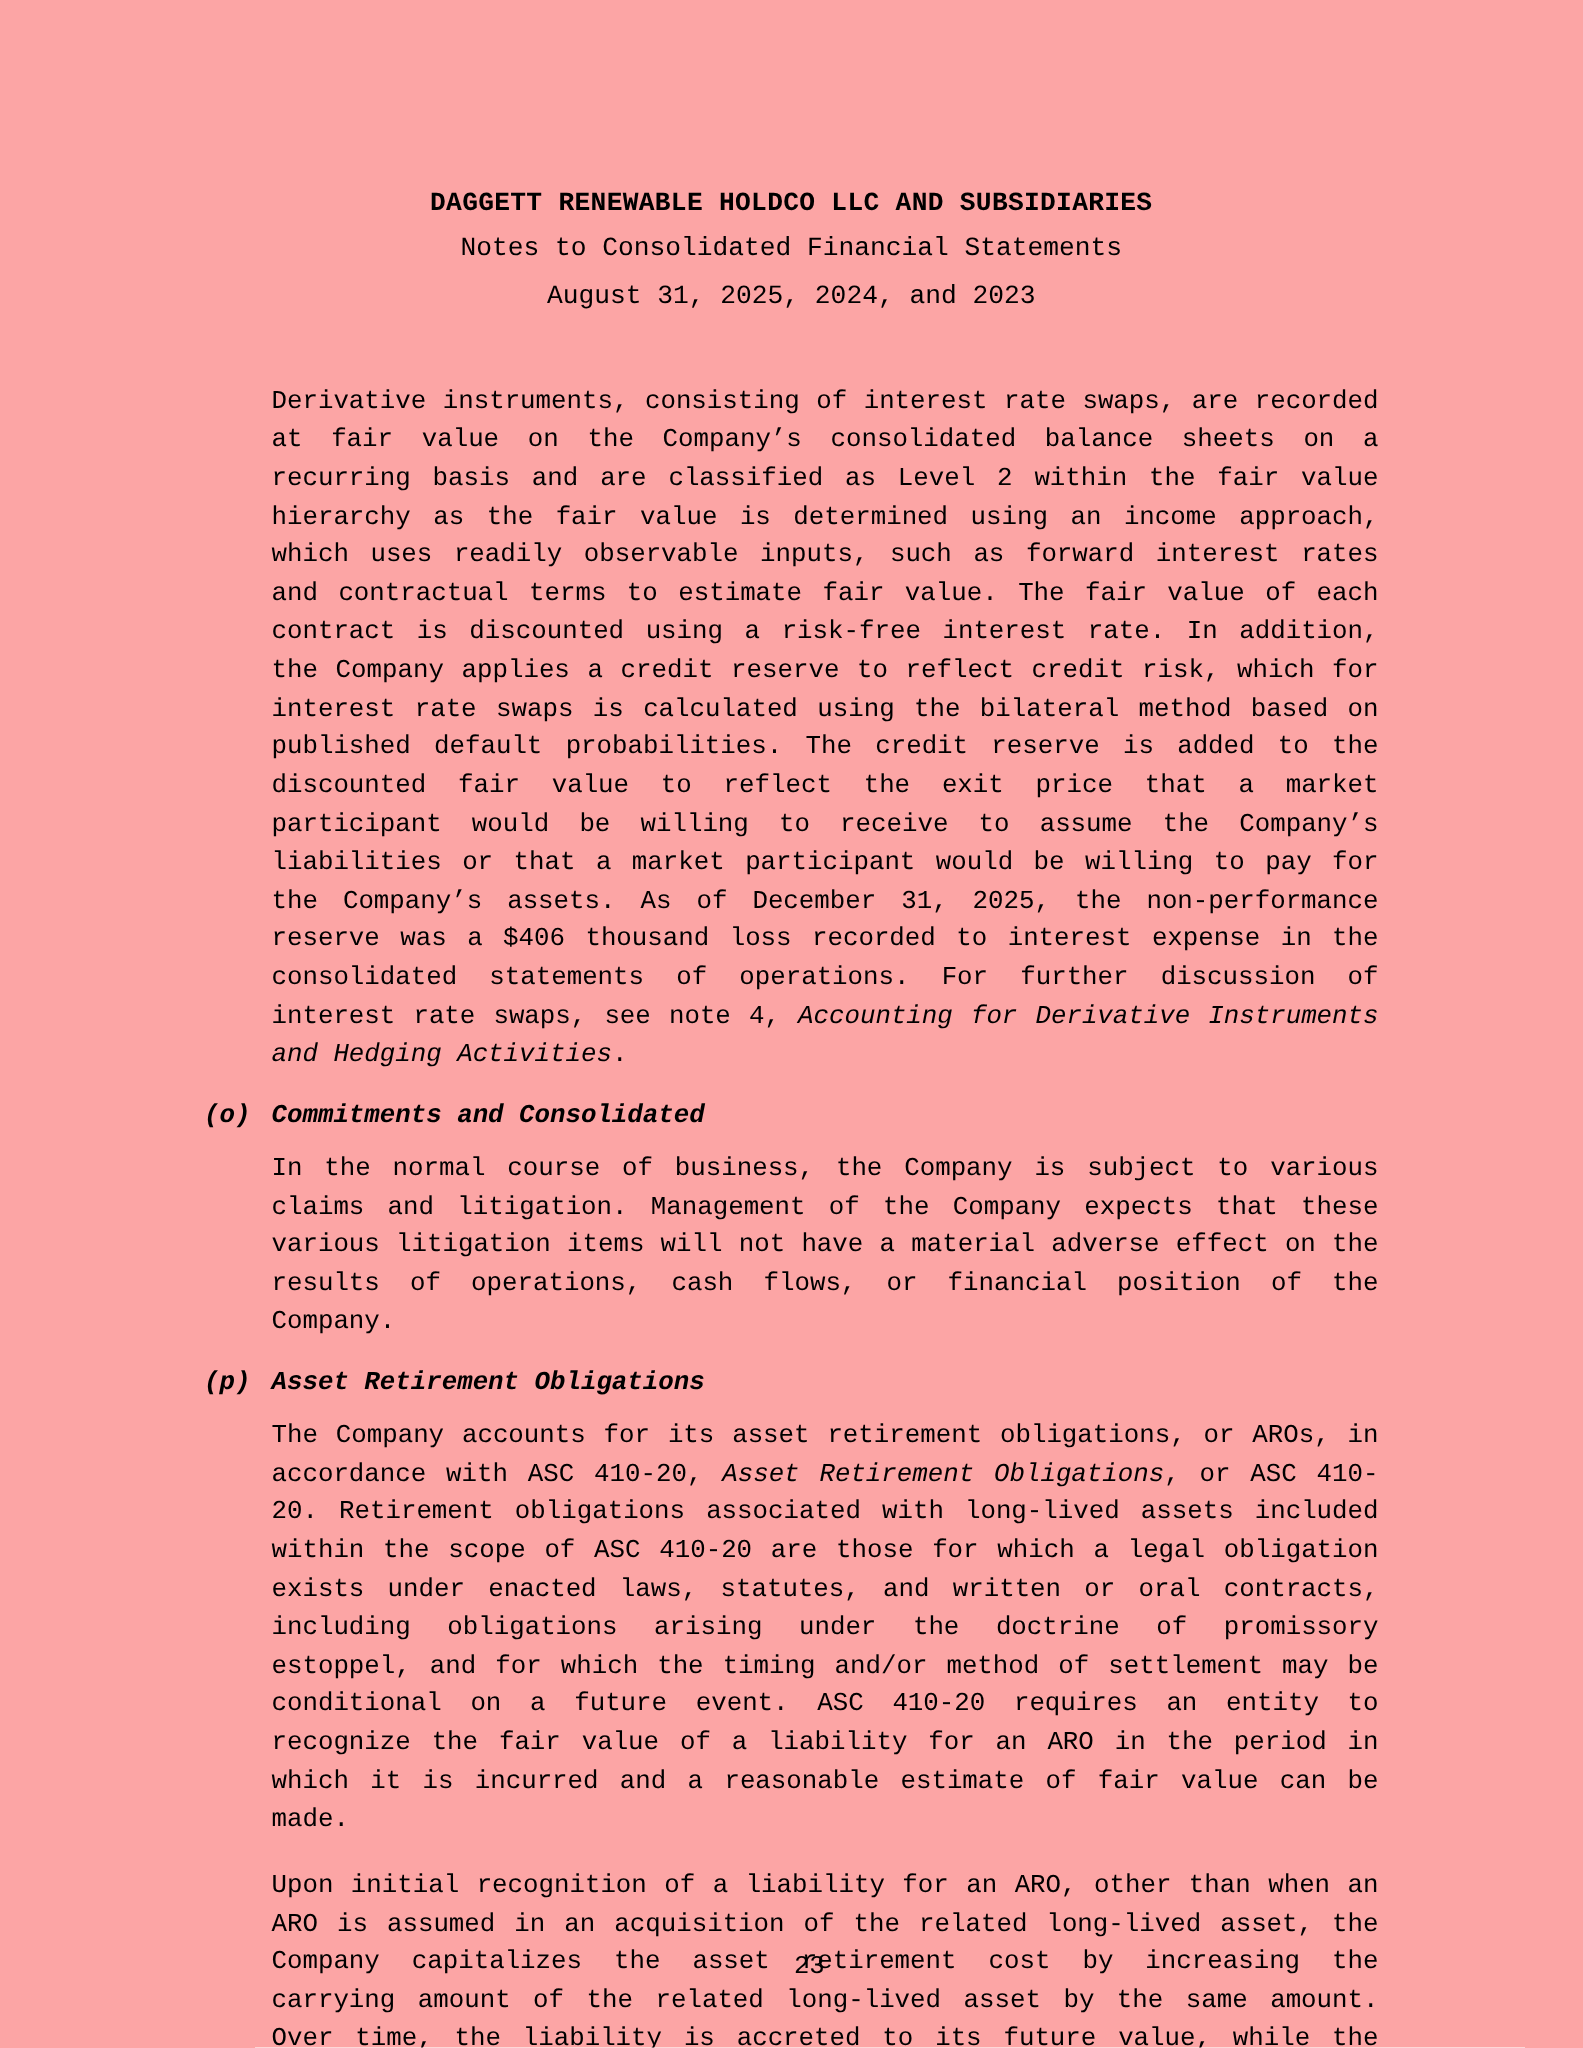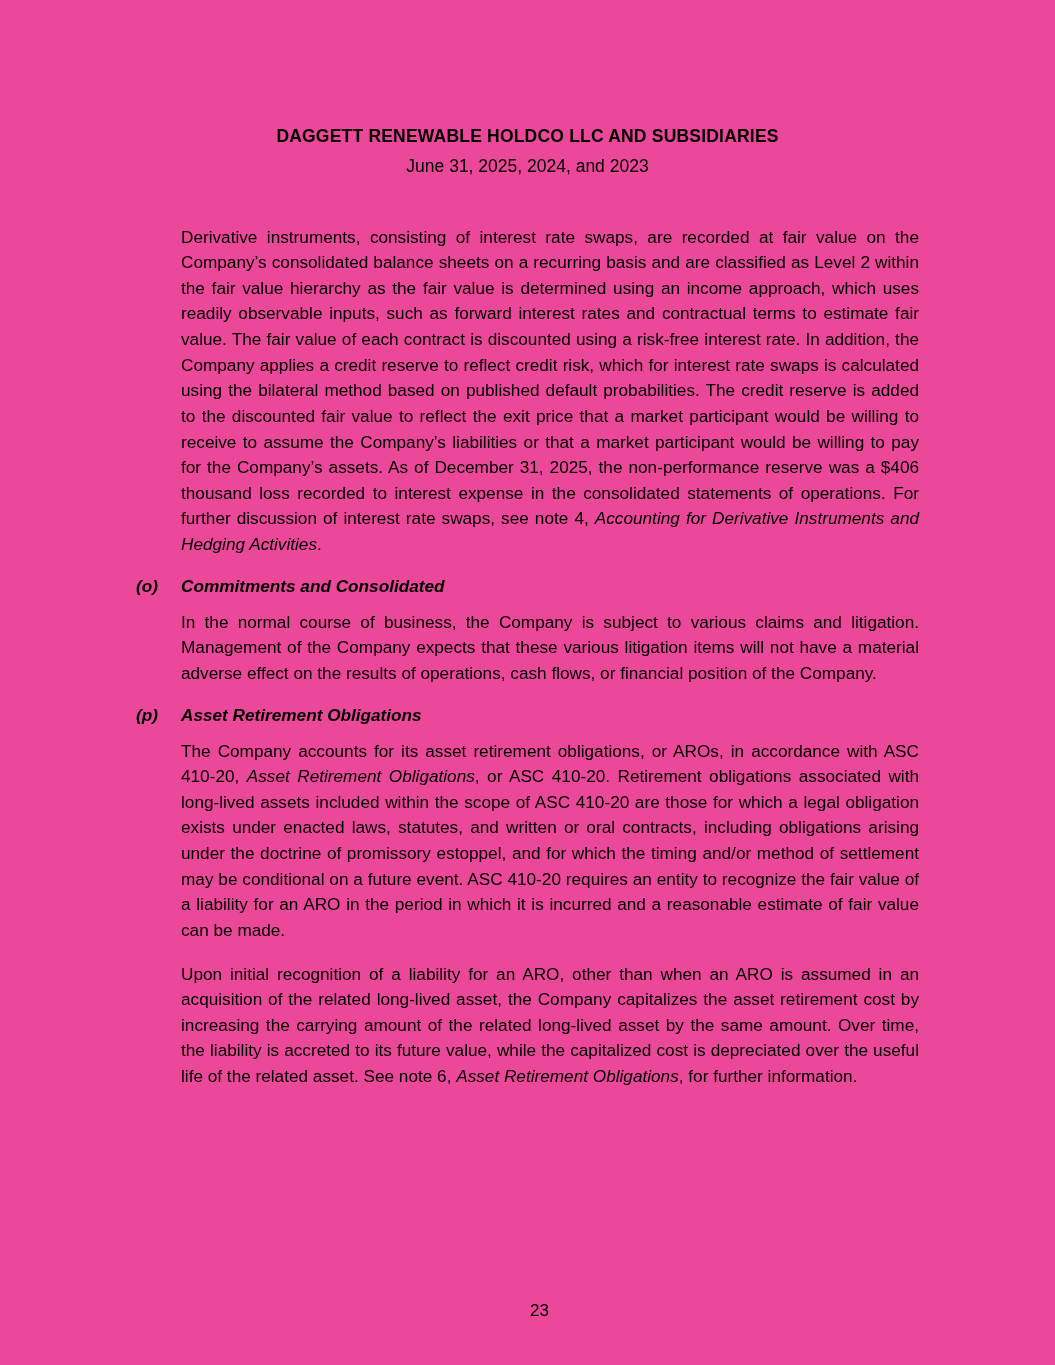--- a/index.html
+++ b/index.html
@@ -4,23 +4,23 @@
 <style>
   html, body {
     margin: 0;
     padding: 0;
     background: #ffffff;
   }
   .page {
     width: 1055px;
     height: 1365px;
     margin: 0 auto;
-    background: #ec4899;
+    background: #fca5a5;
     position: relative;
-    font-family: Liberation Sans, sans-serif;
+    font-family: Liberation Mono, monospace;
     color: #000000;
     box-sizing: border-box;
   }
   .header {
     padding-top: 124px;
     text-align: center;
   }
   .header .company {
     font-weight: bold;
     font-size: 17.5px;
@@ -75,21 +75,22 @@
     padding-left: 12px;
   }
 </style>
 </head>
 <body>
 
 <div class="page">
 
   <div class="header">
     <div class="company">DAGGETT RENEWABLE HOLDCO LLC AND SUBSIDIARIES</div>
-    <div class="subtitle">June 31, 2025, 2024, and 2023</div>
+    <div class="subtitle">Notes to Consolidated Financial Statements</div>
+    <div class="subtitle">August 31, 2025, 2024, and 2023</div>
   </div>
 
   <div class="body-area">
 
     <p class="para"><span>Derivative instruments, consisting of interest rate swaps, are recorded at fair value on the Company’s consolidated balance sheets on a recurring basis and are classified as Level 2 within the fair value hierarchy as the fair value is determined using an income approach, which uses readily observable inputs, such as forward interest rates and contractual terms to estimate fair value. The fair value of each contract is discounted using a risk-free interest rate. In addition, the Company applies a credit reserve to reflect credit risk, which for interest rate swaps is calculated using the bilateral method based on published default probabilities. The credit reserve is added to the discounted fair value to reflect the exit price that a market participant would be willing to receive to assume the Company’s liabilities or that a market participant would be willing to pay for the Company’s assets. As of December 31, 2025, the non-performance reserve was a $406 thousand loss recorded to interest expense in the consolidated statements of operations. For further discussion of interest rate swaps, see note 4, </span><span class="ital">Accounting for Derivative Instruments and Hedging Activities</span><span>.</span></p>
 
     <div class="section-head">
       <span class="letter">(o)</span>
       <span class="title">Commitments and Consolidated</span>
     </div>

